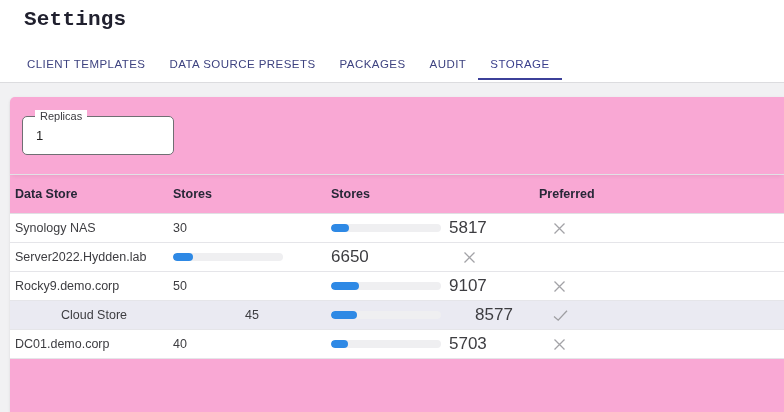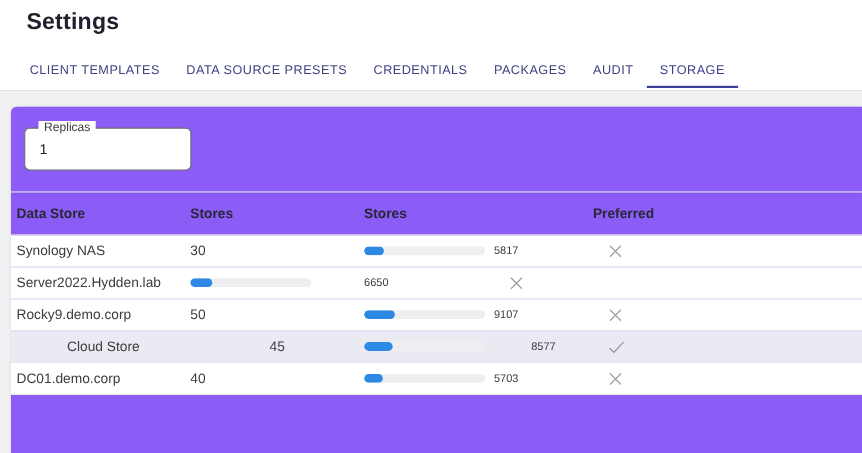--- a/index.html
+++ b/index.html
@@ -11,37 +11,37 @@
   }
   .screen { position:absolute; inset:0; }
 
   
   .topbar {
     position:absolute; left:0; top:0; width:784px; height:83px;
     background:#ffffff; border-bottom:1px solid #dcdcdf;
   }
   .page-title {
     position:absolute; left:24px; top:8px;
-    font-size:21px; font-weight:bold; color:#20202e; letter-spacing:.2px;
+    font-size:21px; font-weight:bold; color:#20202e; letter-spacing:.2px;font-family:Liberation Mono, monospace;
   }
   .tab-bar {
     position:absolute; left:15px; bottom:2px; display:flex; align-items:flex-end;
   }
   .tab {
     padding:6px 12px 8px 12px;
     font-size:11.5px; font-weight:normal; letter-spacing:.45px;
     color:#3e4380; cursor:pointer; border-bottom:2px solid transparent;
     white-space:nowrap;
   }
   .tab.active { border-bottom-color:#3c4099; color:#3a3f8c;margin-top:24px; }
 
   
   .panel {
     position:absolute; left:10px; top:97px; width:774px; height:315px;
-    background:#8b5cf6; border-top-left-radius:5px;
+    background:#f9a8d4; border-top-left-radius:5px;
     box-shadow:0 1px 3px rgba(0,0,0,.10);
   }
 
   
   .form-section {
     position:relative; height:78px;
     border-bottom:1px solid #e2e2e6;
     box-shadow:0 3px 4px -2px rgba(0,0,0,.07);
   }
   .outlined-field {
@@ -79,36 +79,35 @@
     background:#fff;
   }
   .data-row.highlighted { background:#eaeaf2;text-align:center; }
 
   .bar-track {
     width:110px; height:8px; border-radius:4px; background:#efeff1;
     overflow:hidden;
   }
   .bar-fill { height:8px; border-radius:4px; background:#2e89e5; }
 
-  .records-num { font-size:10px; color:#3d3d41; }
+  .records-num { font-size:17px; color:#3d3d41; }
 
   .pref-cell { padding-left:13px; display:flex; align-items:center; }
   .pref-cell svg { display:block; }
 </style>
 </head>
 <body>
 
 <div class="screen">
 
   <div class="topbar">
     <div class="page-title">Settings</div>
     <div class="tab-bar">
         <div class="tab">CLIENT TEMPLATES</div>
         <div class="tab">DATA SOURCE PRESETS</div>
-        <div class="tab">CREDENTIALS</div>
         <div class="tab">PACKAGES</div>
         <div class="tab">AUDIT</div>
         <div class="tab active">STORAGE</div>
       </div>
   </div>
 
   <div class="panel">
 
     <div class="form-section">
       <div class="outlined-field">

